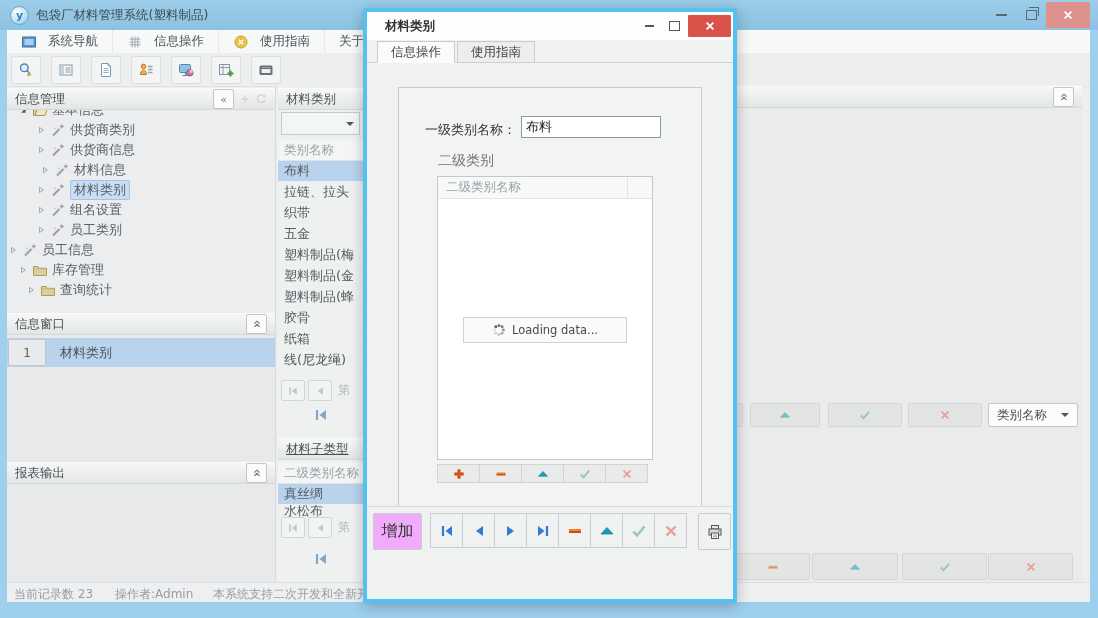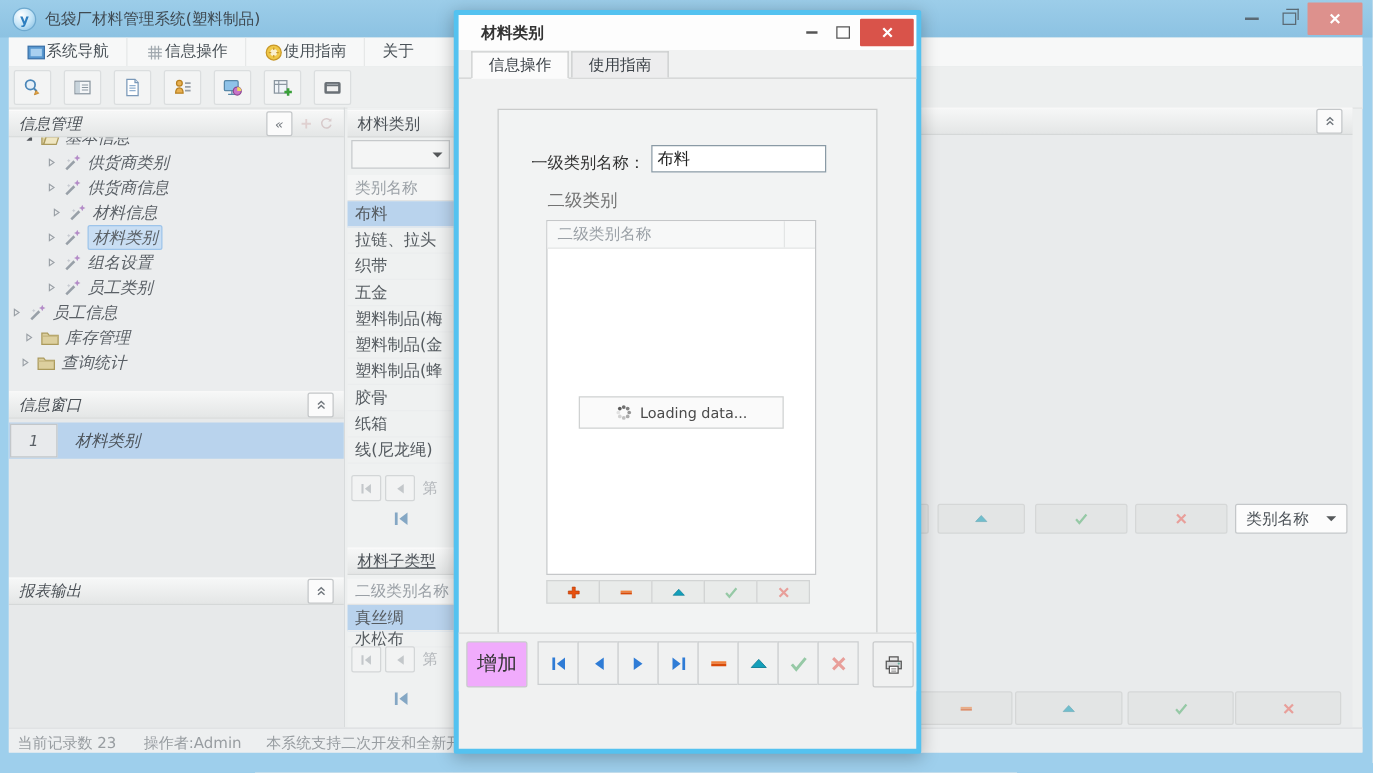--- a/index.html
+++ b/index.html
@@ -22,40 +22,40 @@
   .wbtn .rest:before{content:"";position:absolute;left:2px;top:-4px;width:9px;height:8px;border:1.5px solid #5a6a75;border-bottom:none;border-left:none;}
   .closebtn-main{width:44px;height:26px;background:#dd918d;border-radius:1px;display:flex;align-items:center;justify-content:center;}
   #appicon{width:17px;height:17px;border-radius:50%;background:radial-gradient(circle at 35% 30%,#ffffff,#bfe2f6 55%,#7db8dd);
            border:1px solid #6ea9cf;display:flex;align-items:center;justify-content:center;
            color:#2e7fc0;font-size:11px;font-weight:bold;line-height:1;}
   #mainwin{left:7px;top:30px;width:1083px;height:572px;background:#edefef;overflow:hidden;}
 
   
   #menubar{left:0;top:0;width:100%;height:23px;background:#f7f8f8;border-bottom:1px solid #e2e4e4;
            display:flex;align-items:stretch;}
-  .menu-item{display:flex;align-items:center;gap:0;padding:0 14px;font-size:12.5px;color:#4a5258;
+  .menu-item{display:flex;align-items:center;gap:11px;padding:0 14px;font-size:12.5px;color:#4a5258;
              border-right:1px solid #e6e8e8;}
   
   #toolbar{left:0;top:23px;width:100%;height:33px;background:#edefef;border-bottom:1px solid #e0e2e2;
            display:flex;align-items:center;padding-left:4px;gap:10px;}
   .tbtn{width:28px;height:26px;border:1px solid #dbdedf;border-radius:2px;background:#f3f4f4;
         display:flex;align-items:center;justify-content:center;}
 
   
   #content{left:0;top:56px;width:100%;height:496px;}
 
   .panel-hdr{height:22px;background:linear-gradient(#f6f7f7,#e4e6e6);border-top:1px solid #fbfbfb;
              border-bottom:1px solid #d5d8d8;display:flex;align-items:center;padding:0 8px;
              font-size:12.5px;color:#4a5056;box-sizing:border-box;}
   .hdr-sp{flex:1;}
   .sqbtn{width:19px;height:18px;border:1px solid #c3c6c8;border-radius:2px;background:#fbfbfb;
          display:flex;align-items:center;justify-content:center;color:#70767c;font-size:11px;}
 
   
-  #leftpanel{left:0;top:0;width:269px;height:496px;border-right:1px solid #d8dbdc;box-sizing:border-box;font-style:italic;}
+  #leftpanel{left:0;top:0;width:269px;height:496px;border-right:1px solid #d8dbdc;box-sizing:border-box;}
   #tree{left:0;top:24px;width:268px;height:203px;background:#ebedee;overflow:hidden;}
   .trow{height:20px;display:flex;align-items:center;font-size:13px;color:#5a6066;}
   .trow .lbl{margin-left:4px;}
   .sel-node{background:#c9def3;border:1px solid #9dc4ea;border-radius:2px;padding:0 3px;margin-left:3px;}
   #infowin-list{left:0;top:249px;width:268px;height:127px;background:#e7e9ea;}
   .inforow{margin-top:3px;height:29px;background:#b9d3ed;display:flex;align-items:center;}
   .idxcell{width:38px;height:27px;margin:1px 0 1px 1px;background:#e8eaec;border:1px solid #c3c7ca;
            box-sizing:border-box;display:flex;align-items:center;justify-content:center;color:#5a6066;font-size:12px;}
   .inforow .lbl{margin-left:14px;color:#4c535a;}
   #reportarea{left:0;top:398px;width:268px;height:98px;background:#e7e9ea;}
@@ -440,21 +440,21 @@
           </div>
           <div class="trow" style="padding-left:10px">
             <svg class="ic12">
                 <use href="#ic-tri-r"></use>
               </svg>
             <svg class="ic" style="margin-left:3px">
                 <use href="#ic-folder"></use>
               </svg>
             <span class="lbl">库存管理</span>
           </div>
-          <div class="trow" style="padding-left:7px">
+          <div class="trow" style="padding-left:18px">
             <svg class="ic12">
                 <use href="#ic-tri-r"></use>
               </svg>
             <svg class="ic" style="margin-left:3px">
                 <use href="#ic-folder"></use>
               </svg>
             <span class="lbl">查询统计</span>
           </div>
         </div>
       </div>

